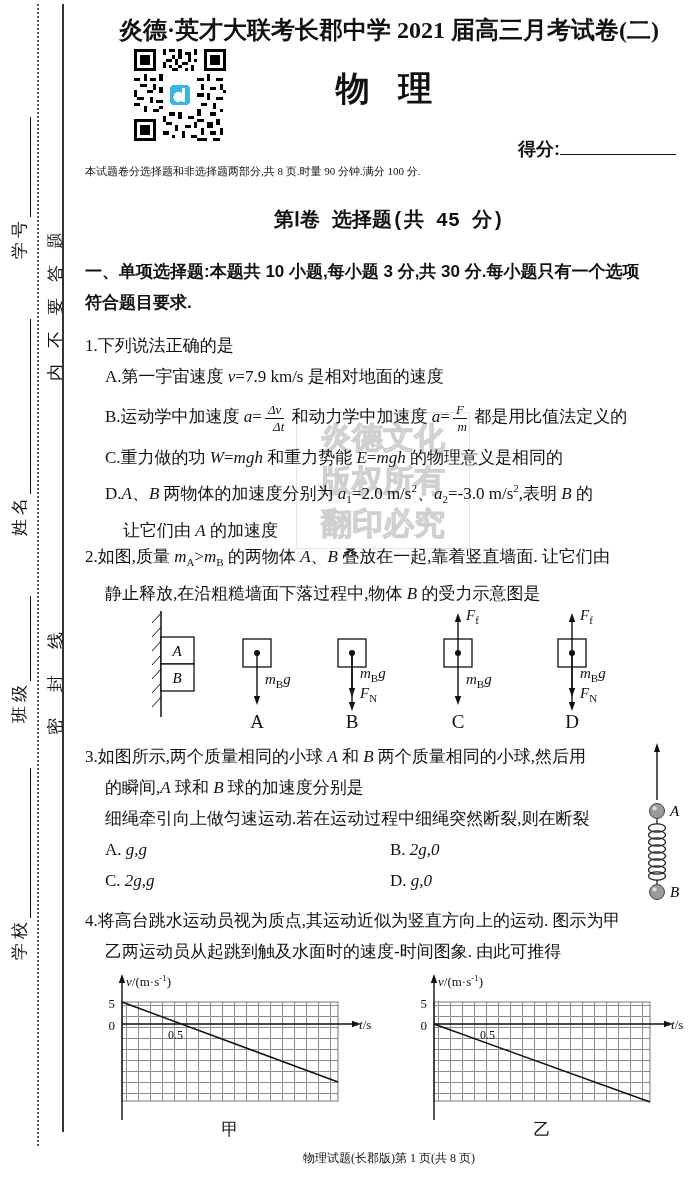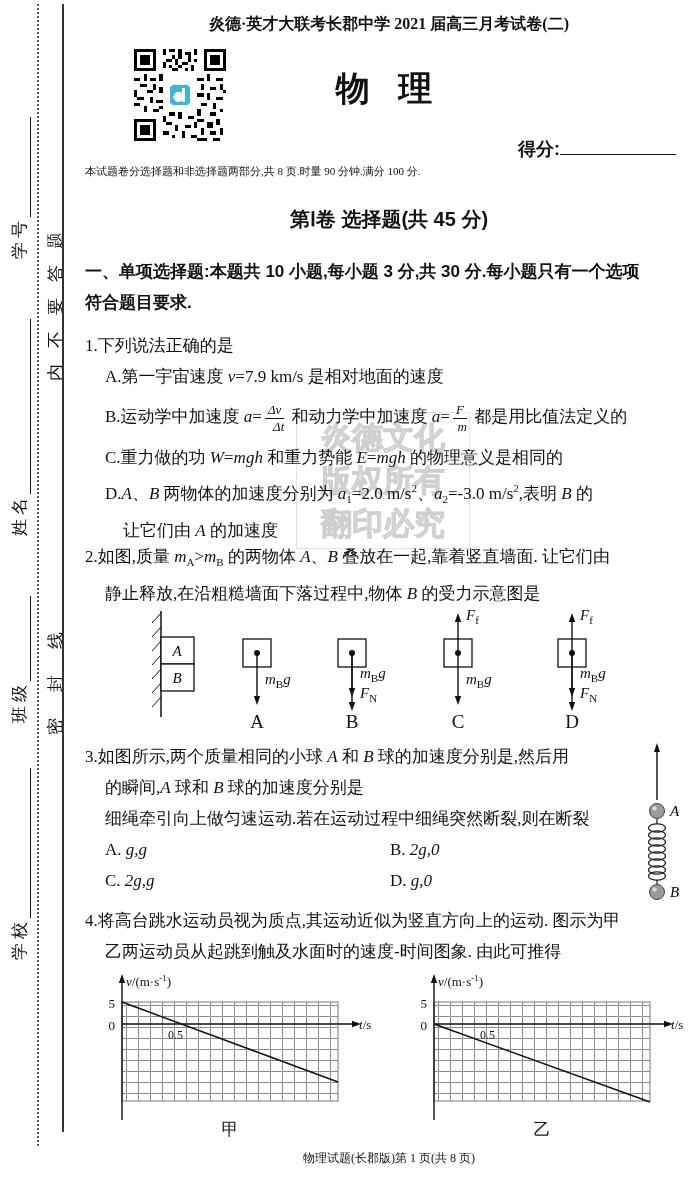--- a/index.html
+++ b/index.html
@@ -17,30 +17,30 @@
   .g45{width:45px}.g60{width:60px}.g225{width:225px}
   .b100{width:100px}.b85{width:85px}.b150{width:150px}.b175{width:175px}
   .seal1{letter-spacing:26px;}
   .seal2{letter-spacing:16px;}
   .vrule{position:absolute;top:4px;}
   .vrule.dotted{left:37px;height:1142px;border-left:2px dotted #555;}
   .vrule.solid{left:62px;height:1128px;border-left:2px solid #333;}
 
   
   .title{position:absolute;left:85px;top:14px;width:608px;text-align:center;
-         font-size:16px;font-weight:bold;white-space:nowrap;}
+         font-size:24px;font-weight:bold;white-space:nowrap;}
   .qr{position:absolute;left:134px;top:49px;width:92px;height:92px;}
   .subject{position:absolute;left:85px;top:66px;width:608px;text-align:center;
            font-size:34px;font-weight:bold;letter-spacing:10px;}
   .score{position:absolute;left:518px;top:134px;font-size:18px;white-space:nowrap;}
   .score-label{font-weight:bold;font-family:"Liberation Sans",sans-serif;}
   .score-blank{display:inline-block;width:116px;height:20px;border-bottom:1.5px solid #111;}
   .intro{position:absolute;left:85px;top:164px;width:612px;font-size:11px;}
   .part-heading{position:absolute;left:85px;top:206px;width:608px;text-align:center;
-                font-size:20px;font-weight:bold;font-family:Liberation Sans, sans-serif;}
+                font-size:20px;font-weight:bold;font-family:Liberation Mono, monospace;}
   .section{position:absolute;left:85px;top:256px;width:614px;font-size:17px;line-height:31px;
            font-weight:bold;font-family:"Liberation Sans",sans-serif;}
 
   
   .watermark{position:absolute;left:296px;top:412px;width:172px;text-align:center;
              border:1px solid #e4e4e4;padding:3px 0;font-size:31px;font-weight:bold;
              line-height:43px;font-family:"Liberation Sans",sans-serif;
              color:#ededed;-webkit-text-stroke:1px #cfcfcf;}
 
   
@@ -292,21 +292,21 @@
         </svg>
         <span class="flabel" style="left:44px;top:-2px"><i>F</i><sub>f</sub></span>
         <span class="flabel" style="left:44px;top:56px"><i>m</i><sub>B</sub><i>g</i></span>
         <span class="flabel" style="left:44px;top:76px"><i>F</i><sub>N</sub></span>
         <span class="fletter">D</span>
       </div>
     </div>
   </div>
 
   <div class="q q3">
-    <div class="ln"><span>3.如图所示,两个质量相同的小球 </span><i>A</i><span> 和 </span><i>B</i><span> 球的加速度分别是,然后用</span></div>
+    <div class="ln"><span>3.如图所示,两个质量相同的小球 </span><i>A</i><span> 和 </span><i>B</i><span> 两个质量相同的小球,然后用</span></div>
     <div class="ln opt"><span>的瞬间,</span><i>A</i><span> 球和 </span><i>B</i><span> 球的加速度分别是</span></div>
     <div class="ln opt">细绳牵引向上做匀速运动.若在运动过程中细绳突然断裂,则在断裂</div>
     <div class="ln q3row">
       <span class="q3c1"><span>A.</span> <i>g,g</i></span>
       <span><span>B.</span> <i>2g,0</i></span>
     </div>
     <div class="ln q3row">
       <span class="q3c1"><span>C.</span> <i>2g,g</i></span>
       <span><span>D.</span> <i>g,0</i></span>
     </div>

